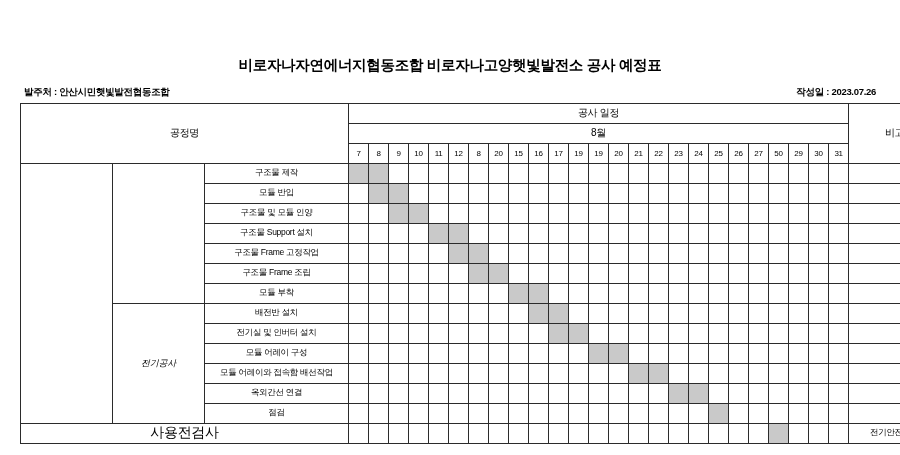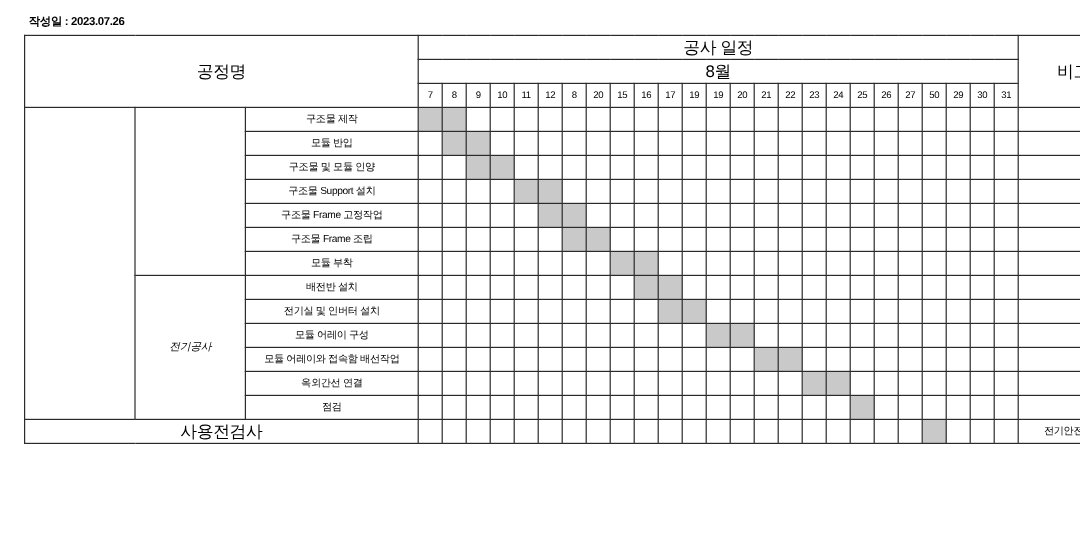--- a/index.html
+++ b/index.html
@@ -57,21 +57,21 @@
     background: #ffffff;
   }
   .outer-top td, .outer-top th { border-top-width: 2px; }
   .col-group { width: 92px; }
   .col-phase { width: 92px; }
   .col-task  { width: 144px; }
   .col-day   { width: 20px; }
   .col-note  { width: 92px; }
 
   .hdr-title {
-    font-size: 14px;
+    font-size: 10px;
     font-weight: bold;
   }
   .day-num {
     font-size: 8px;
   }
   .task-cell {
     text-align: left;
     padding-left: 8px;
     font-size: 8.5px;
   }
@@ -86,22 +86,24 @@
     font-weight: bold;
   }
   .note-cell { font-size: 8.5px; }
   .bottom-border td { border-bottom-width: 2px; }
 </style>
 </head>
 <body>
 
 <div class="page">
 
+  <div class="doc-title">비로자나자연에너지협동조합 비로자나고양햇빛발전소 공사 예정표</div>
 
   <div class="meta-row">
+    <div>발주처 : 안산시민햇빛발전협동조합</div>
     <div>작성일 : 2023.07.26</div>
   </div>
 
   <table class="gantt">
     <colgroup>
       <col class="col-group">
         <col class="col-phase">
         <col class="col-task">
       <col class="col-day">
         <col class="col-day">

